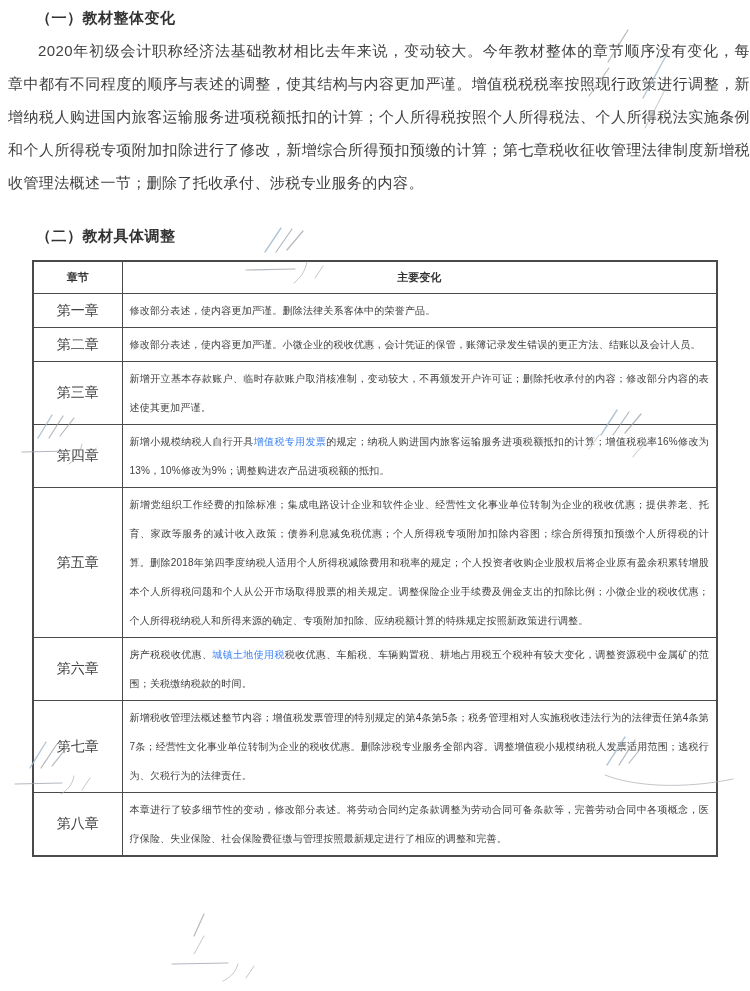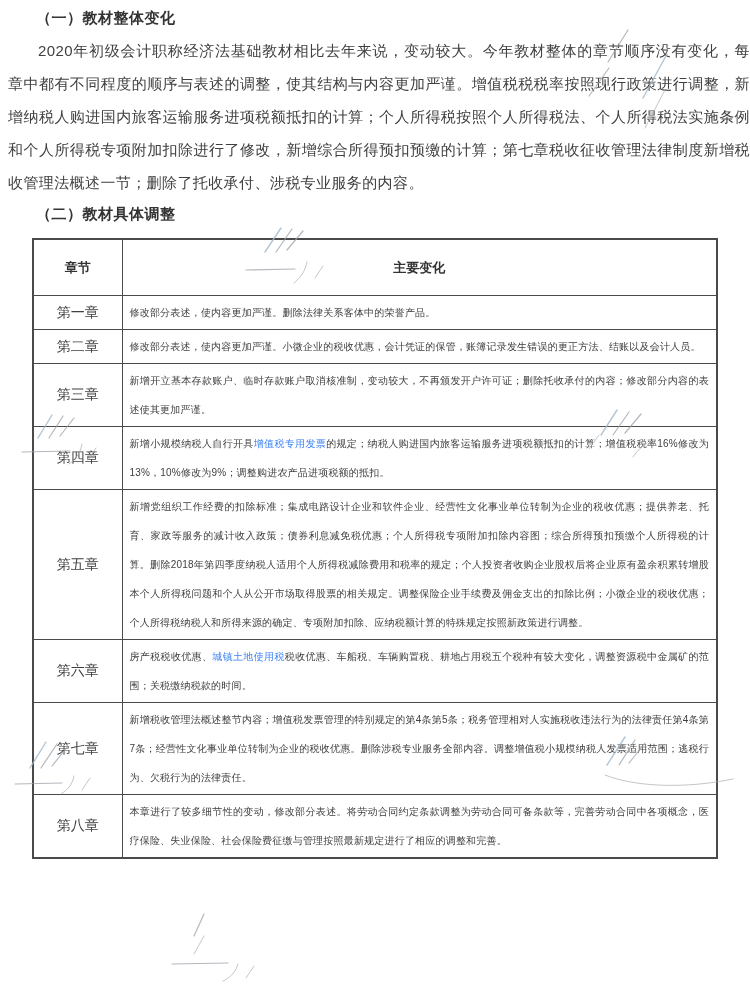--- a/index.html
+++ b/index.html
@@ -14,21 +14,21 @@
   }
   .heading {
     margin:0;
     padding-left:36px;
     font-size:15px;
     font-weight:bold;
     color:#333333;
     letter-spacing:0.5px;
   }
   #heading-1 { padding-top:9px; }
-  #heading-2 { margin-top:6px; }
+  #heading-2 { margin-top:28px; }
   .para {
     margin:6px 0 0 8px;
     font-size:15px;
     line-height:33px;
     text-indent:2em;
     text-align:justify;
     letter-spacing:0.4px;
     color:#404040;
   }
   table.changes {
@@ -36,25 +36,25 @@
     margin:14px auto 0 auto;
     border-collapse:collapse;
     table-layout:fixed;
     border:2px solid #4a4a4a;
   }
   table.changes th, table.changes td {
     border:1px solid #4a4a4a;
   }
   table.changes th {
     height:31px;
-    font-size:13px;
+    font-size:11px;
     font-weight:bold;
     text-align:center;
     color:#333333;
-    padding:12px;
+    padding:0;
   }
   td.chapter-cell {
     text-align:center;
     vertical-align:middle;
     font-size:14px;
     color:#404040;
     padding:2px 0;
   }
   td.changes-cell {
     padding:2px 7px;

